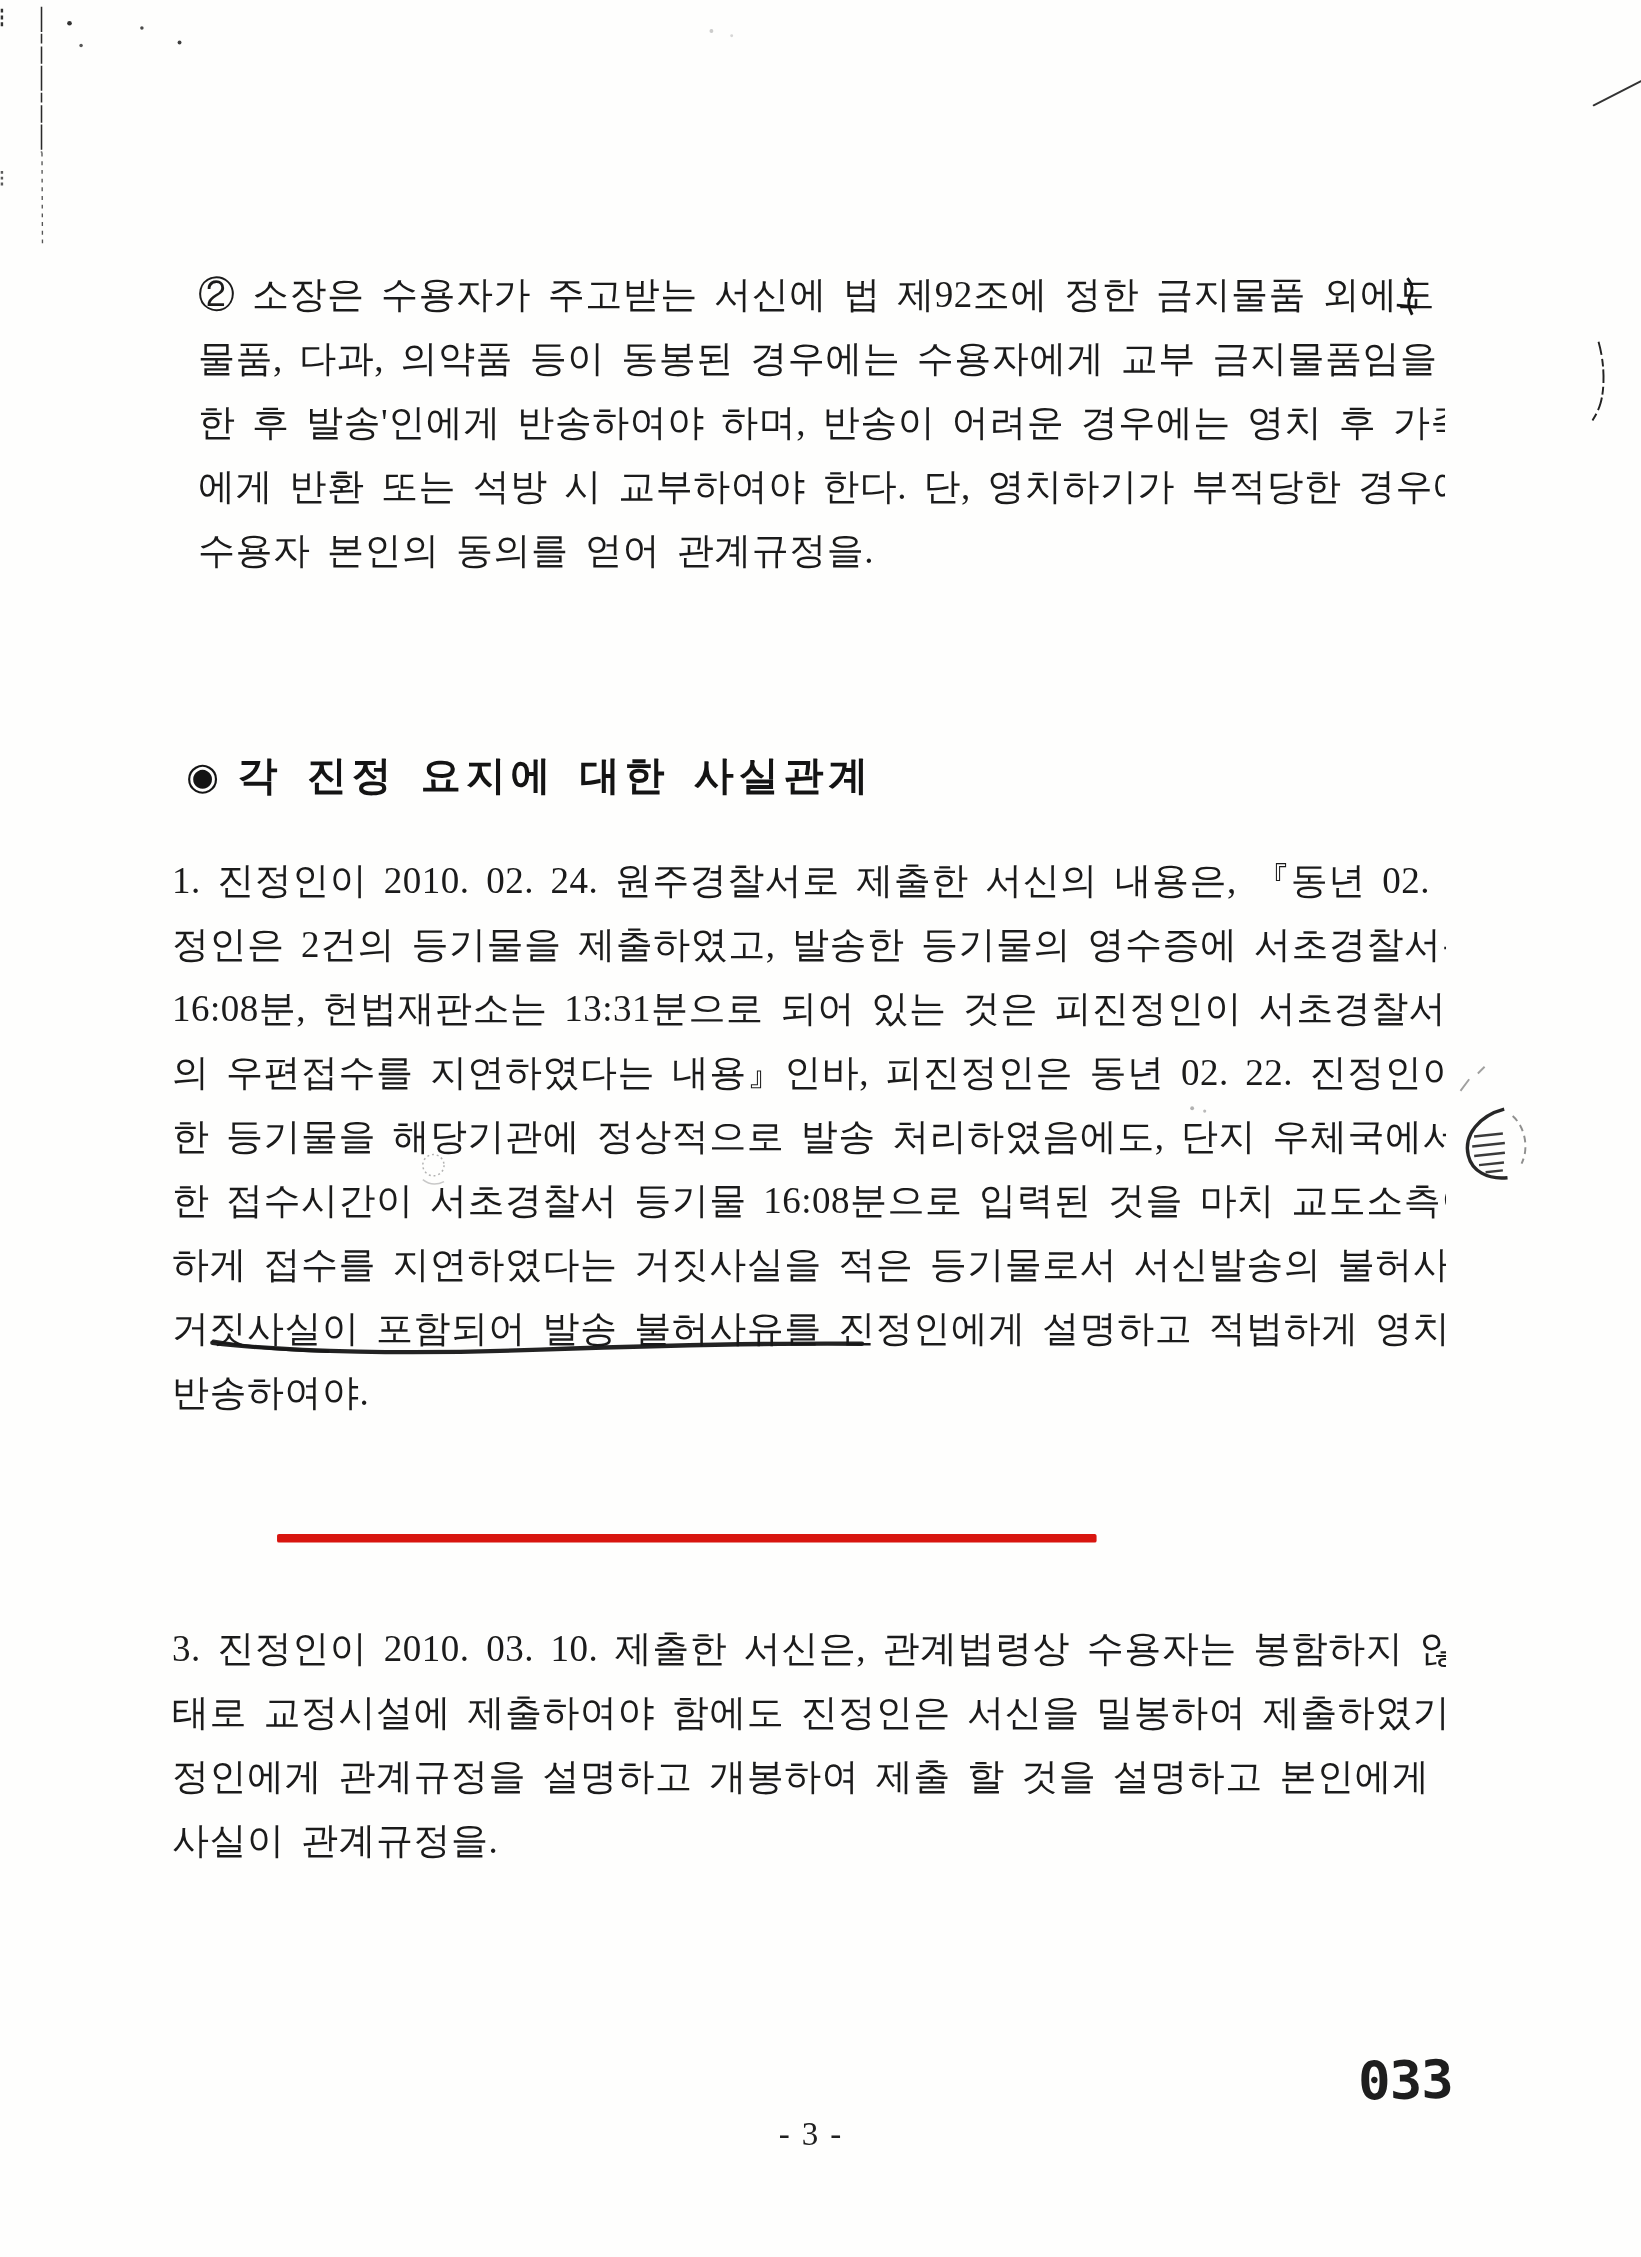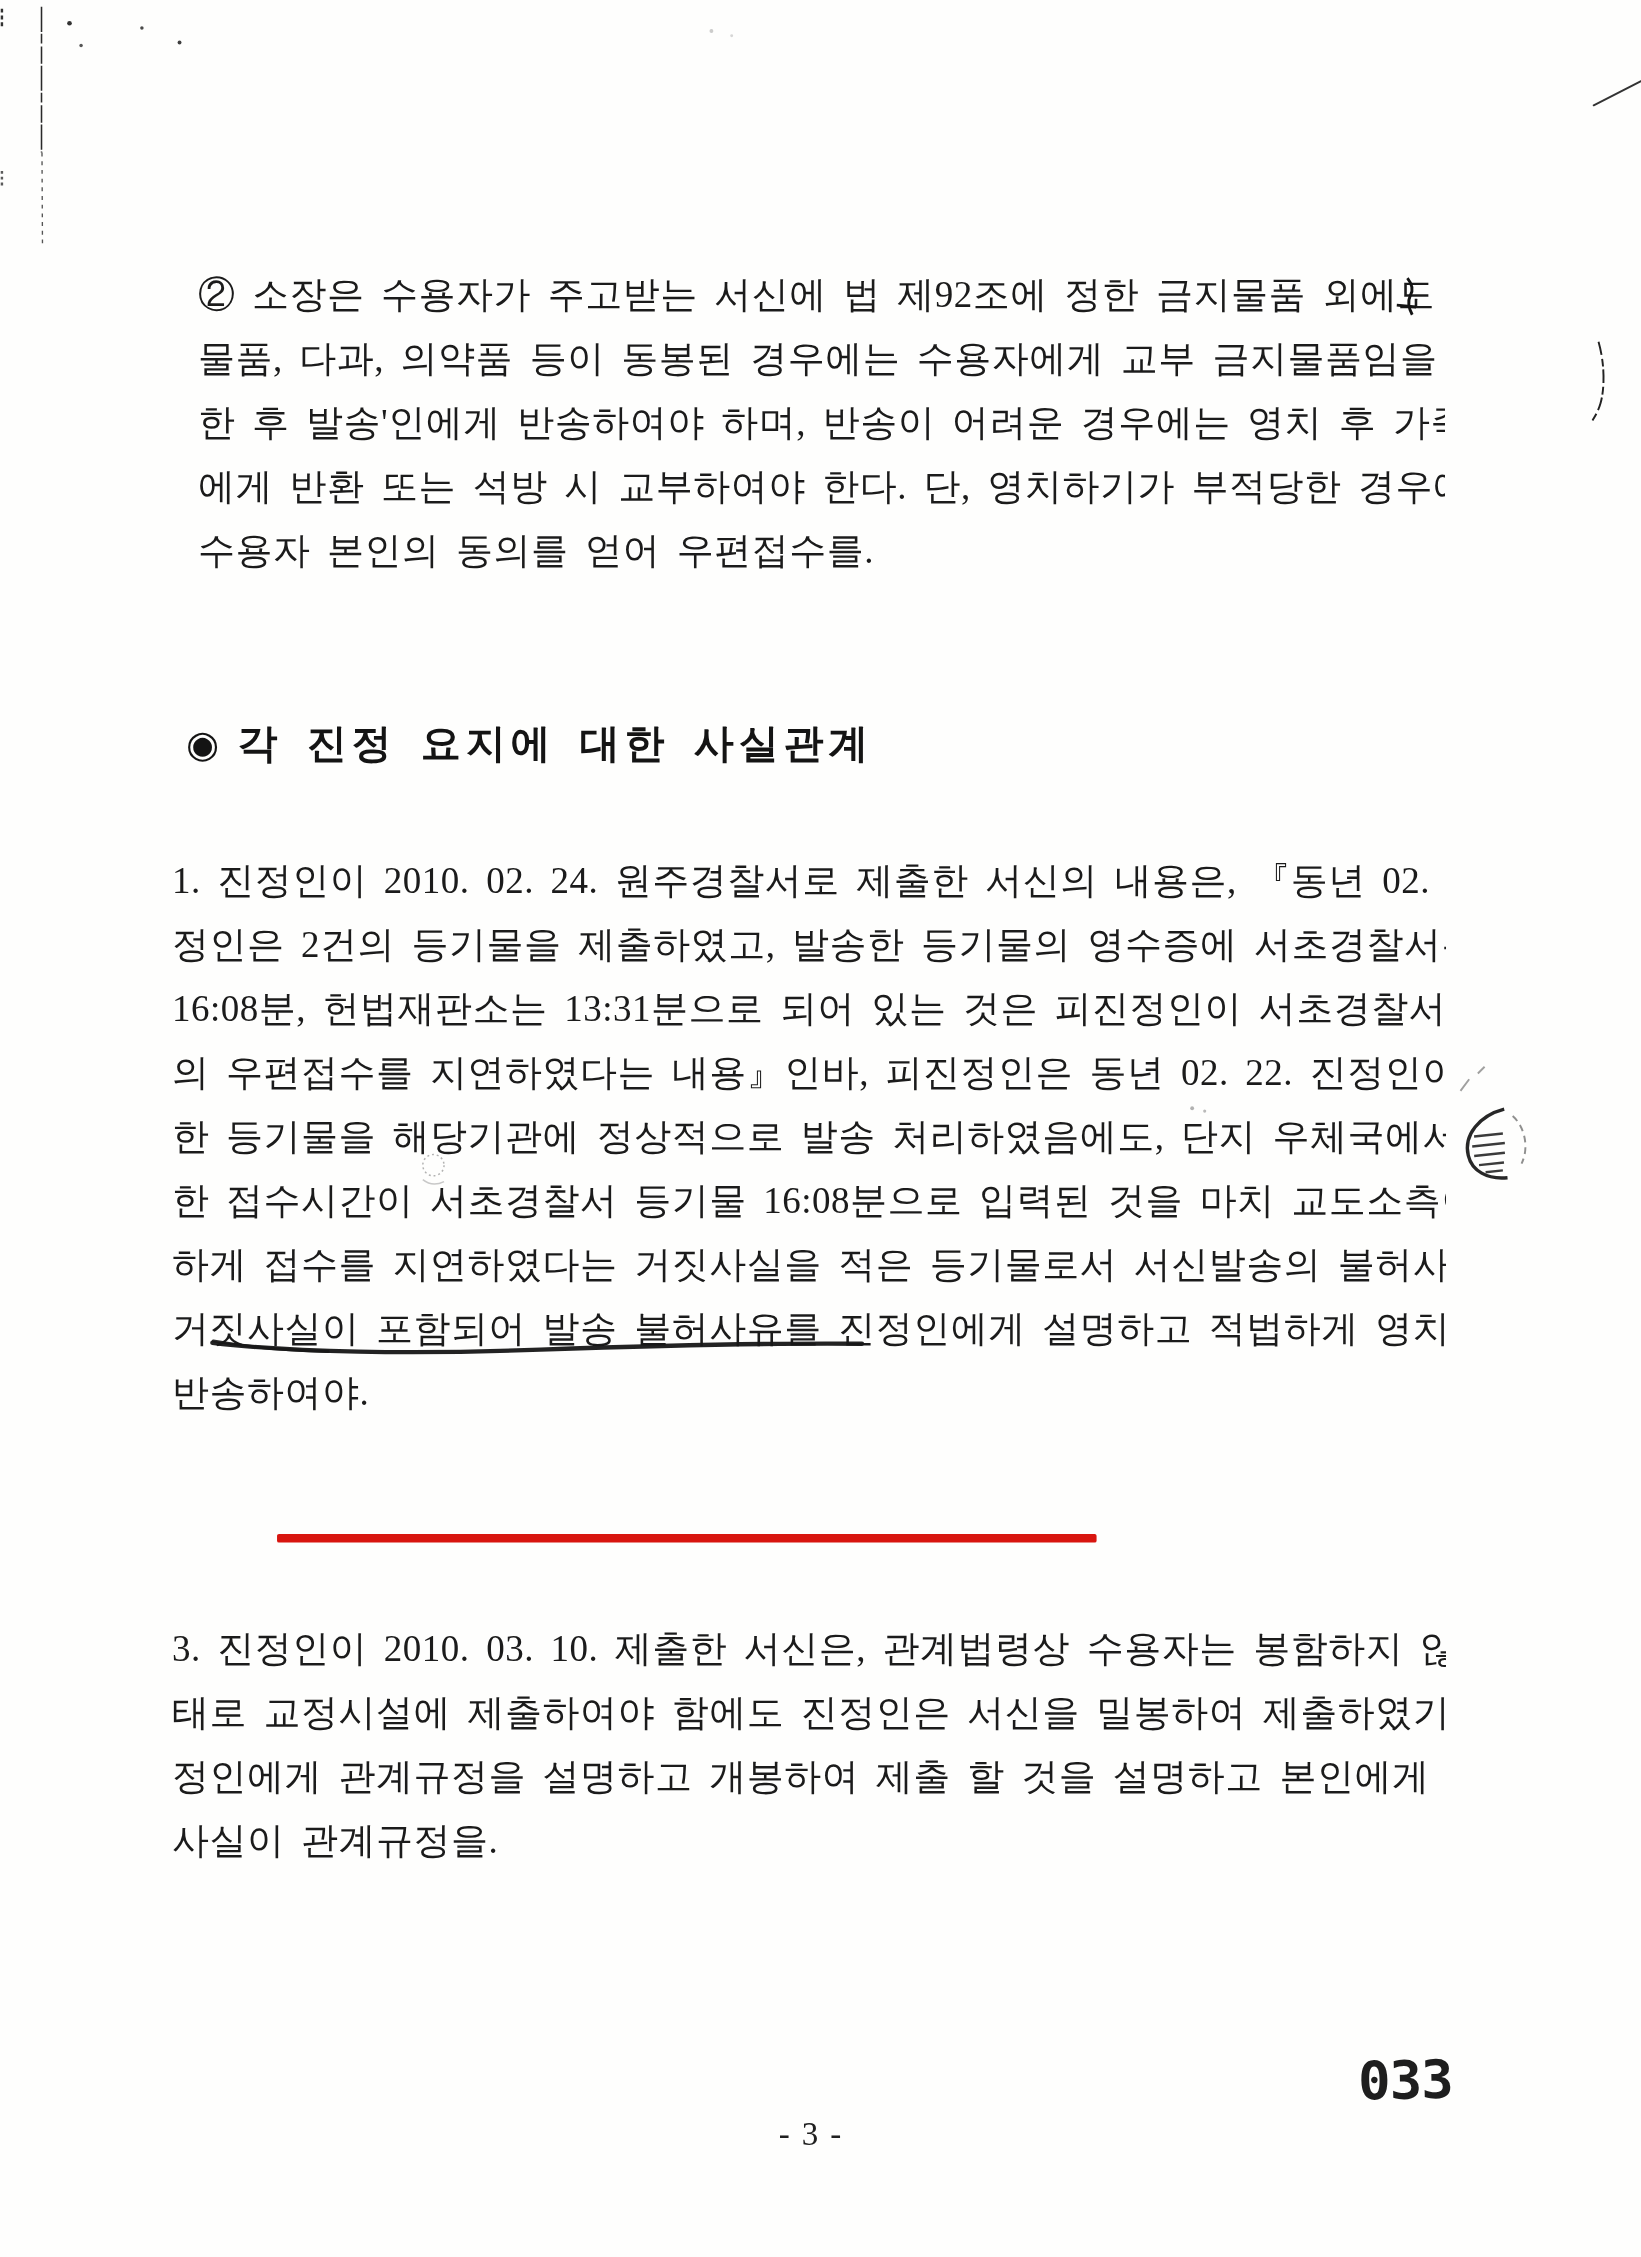--- a/index.html
+++ b/index.html
@@ -23,21 +23,21 @@
     line-height:64px;
     text-align:justify;
     text-align-last:justify;
     white-space:nowrap;
   }
   .tline.end {
     text-align-last:left;
   }
   #section-header {
     position:absolute;
-    left:186px; top:716px; width:869px;
+    left:186px; top:748px; width:869px;
     font-size:40px; font-weight:bold;
     letter-spacing:4.8px; word-spacing:9.7px;
     color:#141414;
   }
   #section-header .bullet { margin-right:13.5px; font-size:38px; }
   #page-num {
     position:absolute;
     left:734px; top:2116px; width:154px;
     font-size:33px; text-align:center;
     letter-spacing:1.9px; color:#202020;
@@ -59,21 +59,21 @@
 </head>
 <body>
 
 <div id="page">
 
   <div class="para" id="intro-para" style="left:198px; top:263px; width:1247px;">
       <div class="tline">② 소장은 수용자가 주고받는 서신에 법 제92조에 정한 금지물품 외에도 전자</div>
       <div class="tline">물품, 다과, 의약품 등이 동봉된 경우에는 수용자에게 교부 금지물품임을 고지</div>
       <div class="tline">한 후 발송'인에게 반송하여야 하며, 반송이 어려운 경우에는 영치 후 가족 등</div>
       <div class="tline">에게 반환 또는 석방 시 교부하여야 한다. 단, 영치하기가 부적당한 경우에는</div>
-      <div class="tline end">수용자 본인의 동의를 얻어 우편접수를.</div>
+      <div class="tline end">수용자 본인의 동의를 얻어 관계규정을.</div>
     </div>
 
   <div id="section-header">
     <span class="bullet">◉</span><span>각 진정 요지에 대한 사실관계</span>
   </div>
 
   <div class="para" id="item-1" style="left:172px; top:849px; width:1274px;">
       <div class="tline">1. 진정인이 2010. 02. 24. 원주경찰서로 제출한 서신의 내용은, 『동년 02. 22 진</div>
       <div class="tline">정인은 2건의 등기물을 제출하였고, 발송한 등기물의 영수증에 서초경찰서는</div>
       <div class="tline">16:08분, 헌법재판소는 13:31분으로 되어 있는 것은 피진정인이 서초경찰서 등기물</div>

